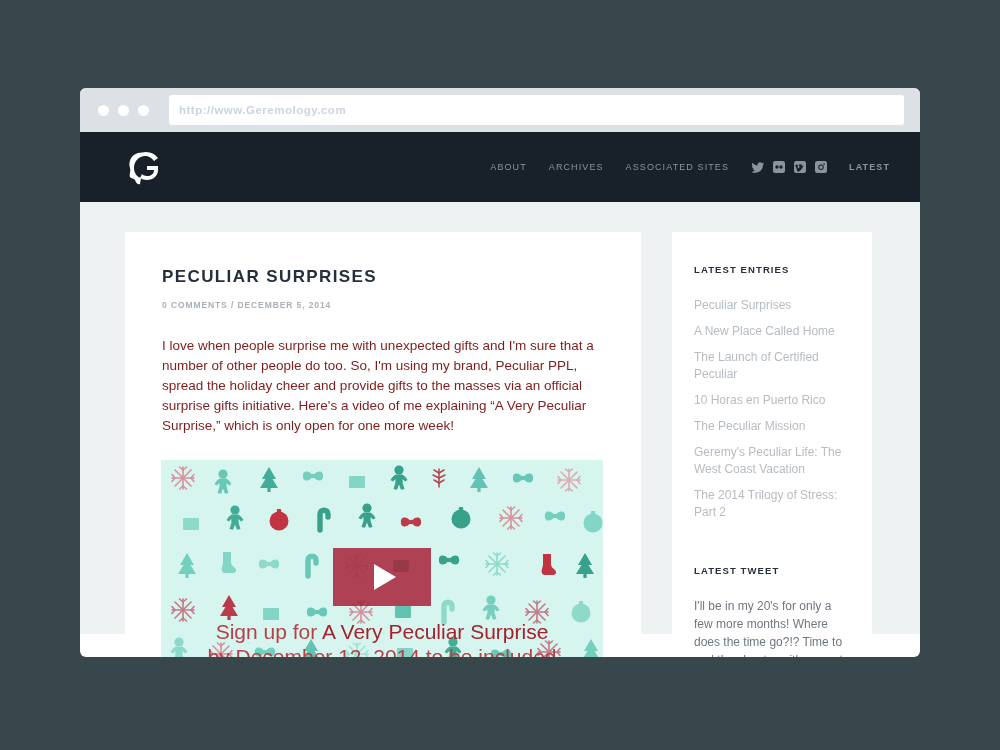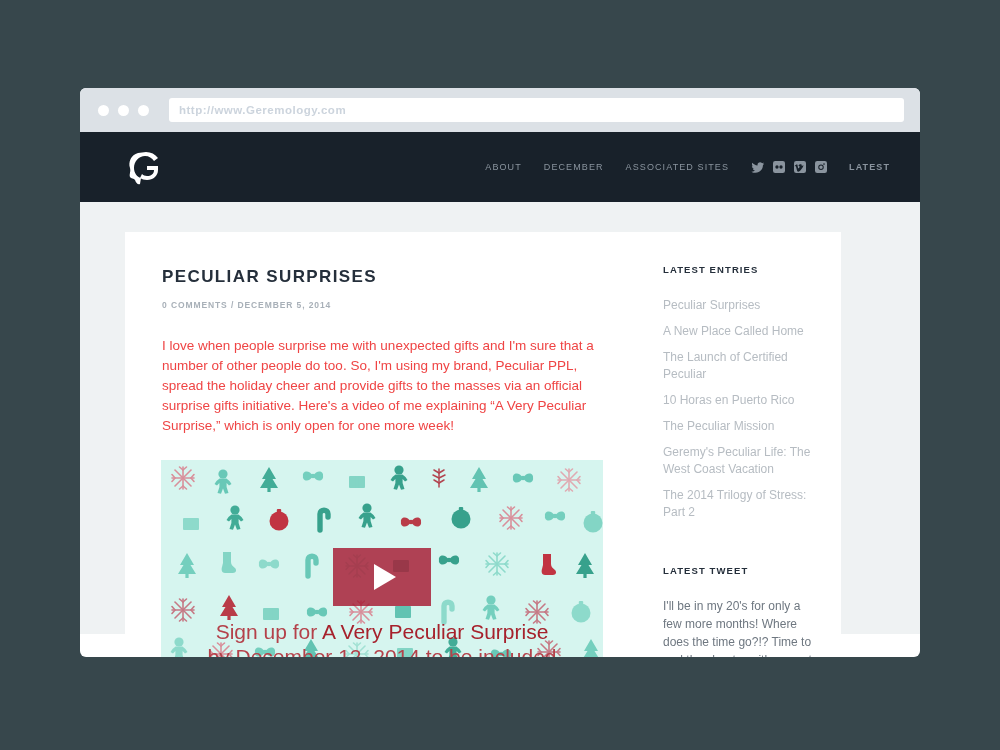--- a/index.html
+++ b/index.html
@@ -41,21 +41,21 @@
     margin-right: 20px;
   }
   .dot {
     width: 11px;
     height: 11px;
     border-radius: 50%;
     background: #ffffff;
   }
   .url-bar {
     flex: 1;
-    height: 24px;
+    height: 30px;
     background: #ffffff;
     border-radius: 3px;
     display: flex;
     align-items: center;
     padding: 12px 10px;
     box-sizing: border-box;
     margin-right: 4px;
   }
   .url-text {
     font-size: 11.5px;
@@ -109,20 +109,21 @@
     color: #8a949e;
   }
 
   
   .page-body {
     background: #eff2f3;
     height: 432px;
     padding: 30px 45px 0 45px;
     box-sizing: border-box;
     display: flex;
+    gap: 31px;
   }
 
   .card {
     background: #ffffff;
   }
   .main-card {
     width: 516px;
     flex-shrink: 0;
     padding: 35px 37px 0 37px;
     box-sizing: border-box;
@@ -137,21 +138,21 @@
   .post-meta {
     font-size: 8.5px;
     font-weight: bold;
     letter-spacing: 0.9px;
     color: #a8b0b8;
     margin: 8px 0 26px 0;
   }
   .post-body {
     font-size: 13.5px;
     line-height: 1.48;
-    color: #ef4444;
+    color: #7f1d1d;
     margin: 0 0 24px 0;
   }
 
   
   .video-thumb {
     position: relative;
     width: 442px;
     height: 212px;
     margin-left: -1px;
     background: #86efac;
@@ -248,21 +249,21 @@
   <div class="site-header">
     <div class="logo">
       <svg width="40" height="44" viewBox="0 0 40 44" aria-hidden="true">
         <path d="M13 8 C6 10 3 17 5 23 C6 27 4 29 5 32 C6 34 9 33 10 35 C11 38 13 40 15 39 L16 33 C12 32 9 28 9 23 C9 16 14 11 20 11 C24 11 27 13 29 16 L33 13 C30 9 26 7 21 7 Z" fill="#ffffff"></path>
         <path d="M22 21 L33 21 L33 25 C33 31 28 35 22 35 C19 35 17 34 15 33 L17 29 C18 30 20 31 22 31 C26 31 29 29 29 25 L22 25 Z" fill="#ffffff"></path>
       </svg>
     </div>
 
     <div class="nav">
       <span class="nav-link">ABOUT</span>
-      <span class="nav-link">DECEMBER</span>
+      <span class="nav-link">ARCHIVES</span>
       <span class="nav-link">ASSOCIATED SITES</span>
 
       <div class="social-icons">
         <span>
           <svg width="13" height="13" viewBox="0 0 16 16">
               <path d="M16 3.1c-.6.3-1.2.4-1.9.5.7-.4 1.2-1 1.4-1.8-.6.4-1.3.6-2.1.8C12.9 2 12.1 1.6 11.2 1.6c-1.8 0-3.2 1.4-3.2 3.2 0 .3 0 .5.1.7C5.4 5.4 3.1 4.2 1.6 2.3c-.3.5-.4 1-.4 1.6 0 1.1.6 2.1 1.4 2.7-.5 0-1-.2-1.5-.4 0 1.6 1.1 2.9 2.6 3.2-.3.1-.6.1-.9.1-.2 0-.4 0-.6-.1.4 1.3 1.6 2.2 3 2.3-1.1.9-2.5 1.4-4 1.4h-.8c1.5.9 3.2 1.5 5 1.5 6 0 9.3-5 9.3-9.3v-.4c.7-.5 1.2-1.1 1.7-1.8z" fill="#8a949e"></path>
             </svg>
         </span>
         <span>
           <svg width="12" height="12" viewBox="0 0 16 16">

